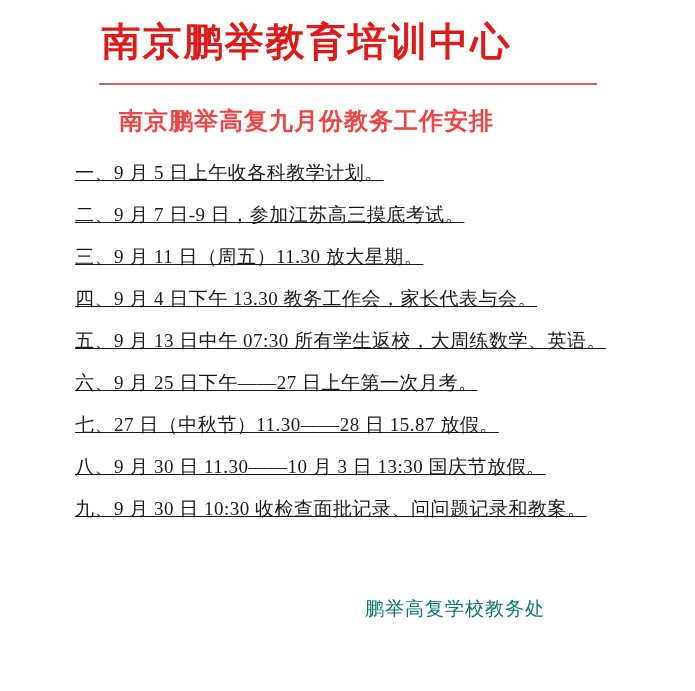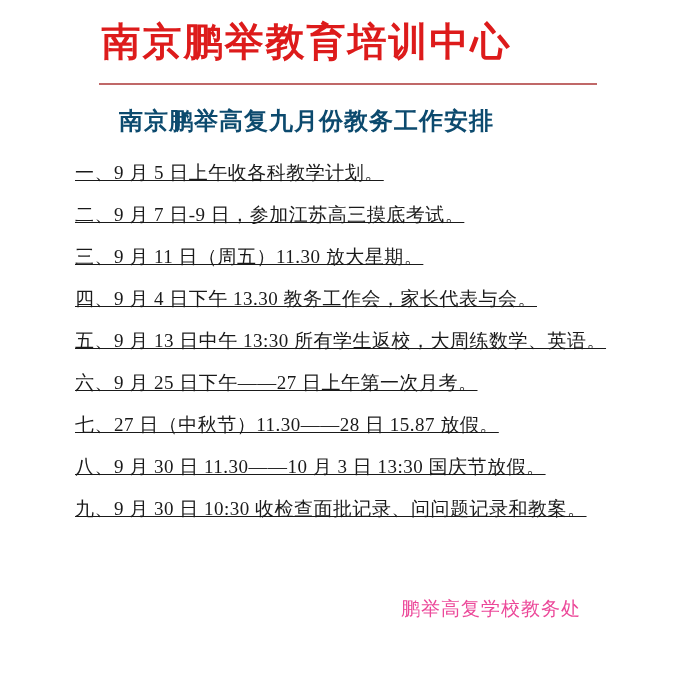--- a/index.html
+++ b/index.html
@@ -27,45 +27,45 @@
   }
   .header-divider {
     width: 498px;
     height: 0;
     border-top: 2px solid #C06868;
     margin: 17px auto 0 97px;
     margin-left: 99px; 
   }
   .doc-title {
     text-align: center;
-    color: #0c4a6e;
+    color: #ef4444;
     font-weight: bold;
     font-size: 24px;
     margin-top: 20px;
     letter-spacing: 1px;
     font-family: Liberation Mono, monospace;
   }
   .schedule-list {
     margin: 26px 40px 0 75px;
     color: #1a1a1a;
   }
   .schedule-item {
     font-size: 19px;
     line-height: 20px;
     margin-bottom: 22px;
     letter-spacing: 0.5px;
     white-space: nowrap;
     text-decoration: underline;
   }
   .signature-block {
     margin-top: 79px;
-    margin-right: 32px;
+    margin-right: 68px;
     width: fit-content;
     margin-left: auto;
-    color: #ec4899;
+    color: #0f766e;
     text-align: left;
   }
   .signature-org {
     font-size: 19px;
     line-height: 22px;
     letter-spacing: 1px;
   }
   .signature-date {
     font-size: 19px;
     line-height: 22px;
@@ -82,21 +82,21 @@
 
   <div class="header-divider"></div>
 
   <div class="doc-title">南京鹏举高复九月份教务工作安排</div>
 
   <div class="schedule-list">
     <div class="schedule-item">一、9 月 5 日上午收各科教学计划。</div>
     <div class="schedule-item">二、9 月 7 日-9 日，参加江苏高三摸底考试。</div>
     <div class="schedule-item">三、9 月 11 日（周五）11.30 放大星期。</div>
     <div class="schedule-item">四、9 月 4 日下午 13.30 教务工作会，家长代表与会。</div>
-    <div class="schedule-item">五、9 月 13 日中午 13:30 所有学生返校，大周练数学、英语。</div>
+    <div class="schedule-item">五、9 月 13 日中午 07:30 所有学生返校，大周练数学、英语。</div>
     <div class="schedule-item">六、9 月 25 日下午——27 日上午第一次月考。</div>
     <div class="schedule-item">七、27 日（中秋节）11.30——28 日 15.87 放假。</div>
     <div class="schedule-item">八、9 月 30 日 11.30——10 月 3 日 13:30 国庆节放假。</div>
     <div class="schedule-item">九、9 月 30 日 10:30 收检查面批记录、问问题记录和教案。</div>
   </div>
 
   <div class="signature-block">
     <div class="signature-org">鹏举高复学校教务处</div>
   </div>
 

